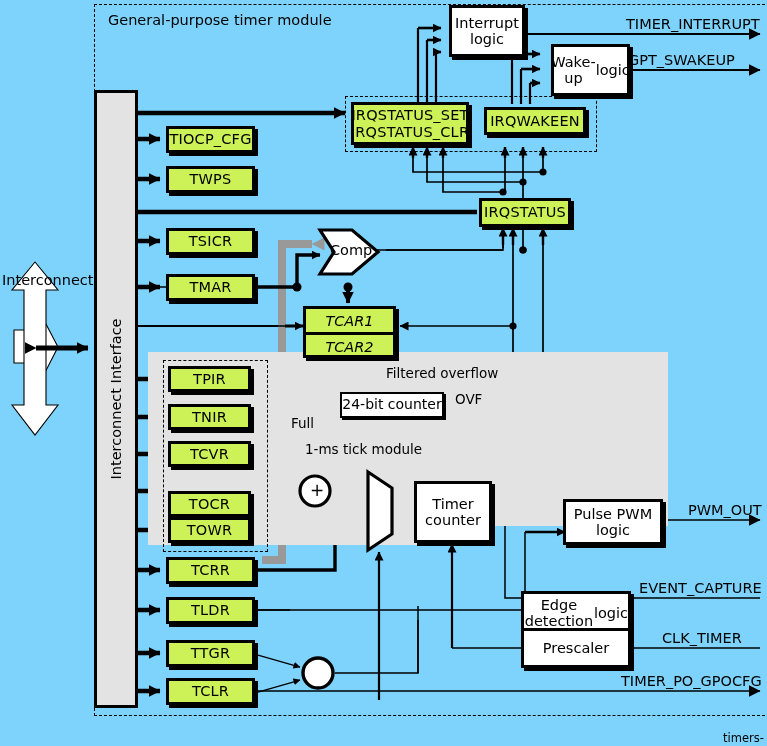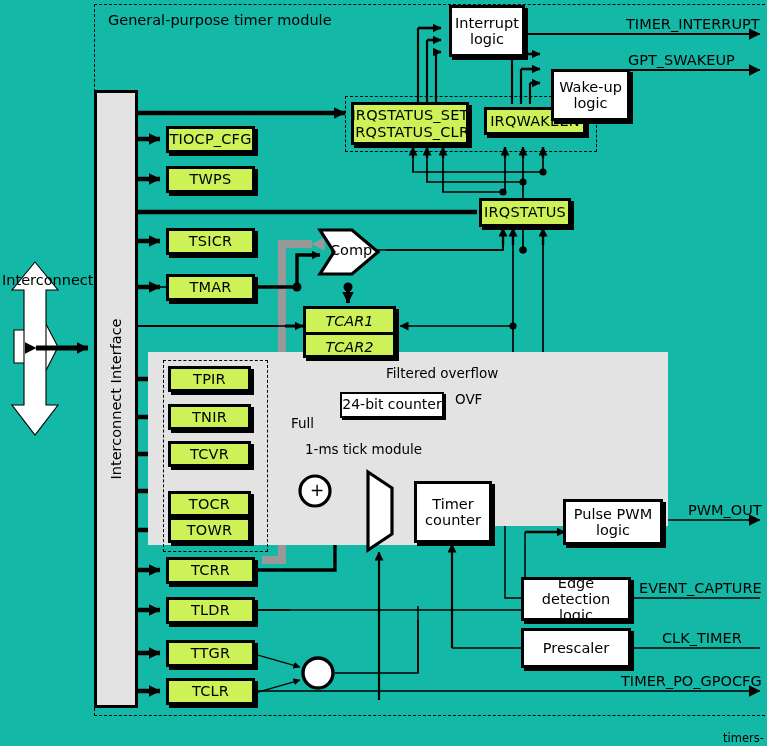--- a/index.html
+++ b/index.html
@@ -1,17 +1,17 @@
 <!DOCTYPE html>
 <html><head>
 <meta charset="utf-8">
 <style>
   html,body{margin:0;padding:0;background:#ffffff;}
   body{font-family:"DejaVu Sans","Liberation Sans",sans-serif;}
-  #stage{position:relative;width:767px;height:746px;background:#14b8a6;overflow:hidden;}
+  #stage{position:relative;width:767px;height:746px;background:#7dd3fc;overflow:hidden;}
   #svgroot{position:absolute;left:0;top:0;width:767px;height:746px;}
 
   
   .box{position:absolute;box-sizing:border-box;display:flex;align-items:center;justify-content:center;
        text-align:center;line-height:1.12;color:#000;}
   .reg{background:#ccf257;border:3px solid #000;font-size:14.5px;letter-spacing:.2px;
        box-shadow:3px 3px 0 #000;}
   .plain{background:#ffffff;border:3px solid #000;font-size:14.5px;box-shadow:3px 3px 0 #000;}
   .plainthin{background:#ffffff;border:2px solid #000;font-size:14px;box-shadow:2px 2px 0 #000;}
   .iface{position:absolute;background:#e3e3e3;border:3px solid #000;}
@@ -299,21 +299,21 @@
     <div class="half">
       <span>TCAR2</span>
     </div>
   </div>
 
   <div class="box plain" style="left:449px;top:5px;width:76px;height:52px;flex-direction:column;">
     <span>Interrupt</span>
     <span>logic</span>
   </div>
 
-  <div class="box plain" style="left:551px;top:44px;width:79px;height:52px;flex-direction:column;margin-top:25px;">
+  <div class="box plain" style="left:551px;top:44px;width:79px;height:52px;flex-direction:row;">
     <span>Wake-up</span>
     <span>logic</span>
   </div>
 
   <svg style="position:absolute;left:318px;top:228px;width:62px;height:50px;overflow:visible;">
     <path d="M2,2 L34,2 L60,24 L34,46 L2,46 L16,24 z" fill="#ffffff" stroke="#000" stroke-width="3.2"></path>
   </svg>
   <div class="label" style="left:330px;top:242px;">Comp.</div>
 
   <div class="box plainthin" style="left:329px;top:392px;width:104px;height:26px;margin-left:11px;">
@@ -332,21 +332,21 @@
   <div class="box plain" style="left:414px;top:481px;width:78px;height:62px;flex-direction:column;">
     <span>Timer</span>
     <span>counter</span>
   </div>
 
   <div class="box plain" style="left:563px;top:499px;width:100px;height:46px;flex-direction:column;">
     <span>Pulse PWM</span>
     <span>logic</span>
   </div>
 
-  <div class="box plain" style="left:521px;top:577px;width:110px;height:44px;flex-direction:column;">
+  <div class="box plain" style="left:521px;top:591px;width:110px;height:44px;">
     <span>Edge detection</span>
     <span>logic</span>
   </div>
 
   <div class="box plain" style="left:521px;top:628px;width:110px;height:40px;">
     <span>Prescaler</span>
   </div>
 
   <svg style="position:absolute;left:301px;top:656px;width:36px;height:36px;overflow:visible;">
     <circle cx="17" cy="17" r="15" fill="#ffffff" stroke="#000" stroke-width="3.4"></circle>

